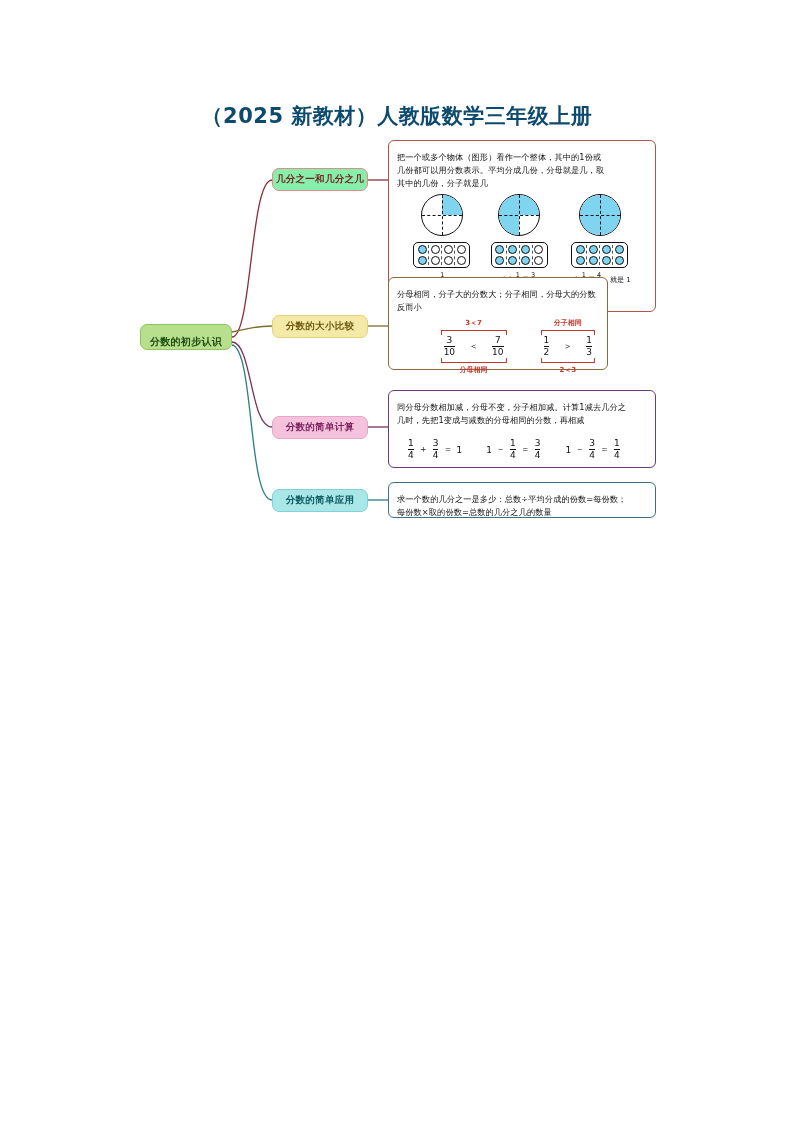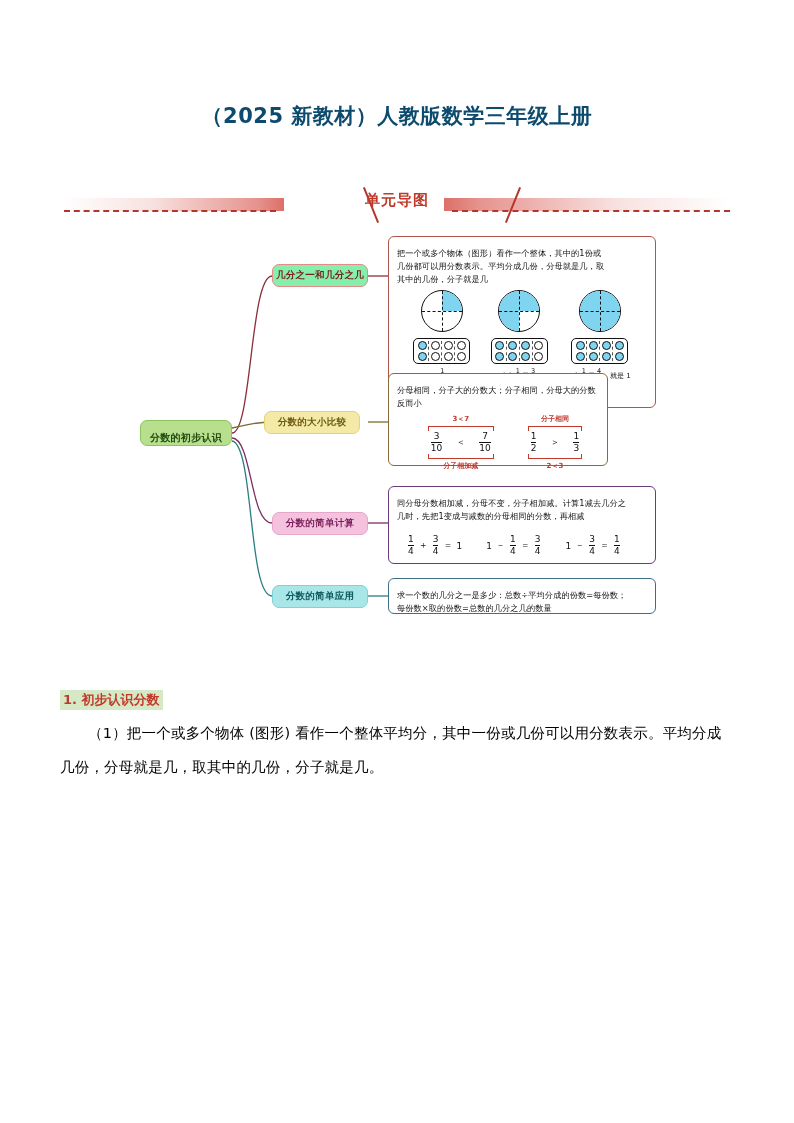--- a/index.html
+++ b/index.html
@@ -99,21 +99,21 @@
             border-right:1px dashed #555; }
   .dotcol:last-child { border-right:none; }
   .dot { width:9px; height:9px; border-radius:50%; border:1.1px solid #111; background:#fff; }
   .dot.on { background:#7fd4f0; }
 
   .cap { margin-top:4px; font-size:7px; color:#111;
          font-family:"DejaVu Sans","Liberation Sans",sans-serif; display:flex;
          align-items:center; gap:1px; white-space:nowrap; }
 
   
-  .cmp-row { display:flex; justify-content:center; gap:26px; margin-top:7px; padding-left:14px; }
+  .cmp-row { display:flex; justify-content:flex-end; gap:26px; margin-top:7px; padding-left:14px; }
   .cmp { position:relative; padding:11px 0 11px 0; }
   .cmp .lbl-top, .cmp .lbl-bot {
      position:absolute; left:0; right:0; text-align:center; color:#c0392b;
      font-size:7px; font-weight:700;
      font-family:"DejaVu Sans","Liberation Sans",sans-serif; }
   .cmp .lbl-top { top:-3px; }
   .cmp .lbl-bot { bottom:-3px; }
   .cmp .brk-top, .cmp .brk-bot {
      position:absolute; left:4px; right:4px; height:5px;
      border-left:1.2px solid #c0392b; border-right:1.2px solid #c0392b; }
@@ -144,29 +144,20 @@
 </style>
 </head>
 <body>
 
 <div class="page">
 
   <div class="title-block">
     <div class="title-line">（2025 新教材）人教版数学三年级上册</div>
   </div>
 
-  <div class="banner" style="margin-top:44px;">
-    <div class="bar-l"></div>
-    <div class="bar-r"></div>
-    <div class="dash-l"></div>
-    <div class="dash-r"></div>
-    <div class="slash-l"></div>
-    <div class="slash-r"></div>
-    <div class="btitle">单元导图</div>
-  </div>
 
   <div class="map">
 
     <svg class="links" viewBox="0 0 794 450">
       <path d="M232,195 C252,195 250,38 272,38" fill="none" stroke="#8c2f39" stroke-width="1.3"></path>
       <path d="M232,190 C254,186 254,184 272,184" fill="none" stroke="#7d6b2f" stroke-width="1.3"></path>
       <path d="M232,200 C252,200 250,285 272,285" fill="none" stroke="#7b2f5e" stroke-width="1.3"></path>
       <path d="M232,203 C254,206 248,358 272,358" fill="none" stroke="#2a7d83" stroke-width="1.3"></path>
       <line x1="368" y1="38" x2="388" y2="38" stroke="#8c2f39" stroke-width="1.3"></line>
       <line x1="368" y1="184" x2="388" y2="184" stroke="#7d6b2f" stroke-width="1.3"></line>
@@ -175,21 +166,21 @@
     </svg>
 
     <div class="node root" style="left:140px; top:182px; width:92px; height:26px; background:#b8df8e; color:#1f4d12; border:1px solid #8cc45f;">
       <span>分数的初步认识</span>
     </div>
 
     <div class="node" style="left:272px; top:26px; width:96px; height:23px; background:#86efac; color:#7a1f1f; border:1px solid #e58a8a;">
       <span>几分之一和几分之几</span>
     </div>
 
-    <div class="node" style="left:264px; top:173px; width:96px; height:23px; background:#f5e9a8; color:#6b5a10; border:1px solid #e3d27e;">
+    <div class="node" style="left:272px; top:173px; width:96px; height:23px; background:#f5e9a8; color:#6b5a10; border:1px solid #e3d27e;">
       <span>分数的大小比较</span>
     </div>
 
     <div class="node" style="left:272px; top:274px; width:96px; height:23px; background:#f5c2dd; color:#7a1f5c; border:1px solid #e9a6cb;">
       <span>分数的简单计算</span>
     </div>
 
     <div class="node" style="left:272px; top:347px; width:96px; height:23px; background:#a9e6e8; color:#0e5a5e; border:1px solid #7fd3d6;">
       <span>分数的简单应用</span>
     </div>
@@ -332,21 +323,21 @@
               <span class="num">3</span>
               <span class="den">10</span>
             </span>
             <span>＜</span>
             <span class="frac">
               <span class="num">7</span>
               <span class="den">10</span>
             </span>
           </div>
           <div class="brk-bot"></div>
-          <div class="lbl-bot">分子相加减</div>
+          <div class="lbl-bot">分母相同</div>
         </div>
 
         <div class="cmp">
           <div class="lbl-top">分子相同</div>
           <div class="brk-top"></div>
           <div class="inner">
             <span class="frac">
               <span class="num">1</span>
               <span class="den">2</span>
             </span>
@@ -415,18 +406,14 @@
     </div>
 
     <div class="cbox" style="left:388px; top:340px; width:268px; height:36px; border:1.2px solid #3f6f86;">
       <div class="htxt">求一个数的几分之一是多少：总数÷平均分成的份数=每份数；</div>
       <div class="htxt">每份数×取的份数=总数的几分之几的数量</div>
     </div>
 
   </div>
 
 
-  <div class="body-sec">
-    <div class="h-item">1. 初步认识分数</div>
-    <div class="para">（1）把一个或多个物体 (图形) 看作一个整体平均分，其中一份或几份可以用分数表示。平均分成几份，分母就是几，取其中的几份，分子就是几。</div>
-  </div>
 
 </div>
 
 </body></html>

